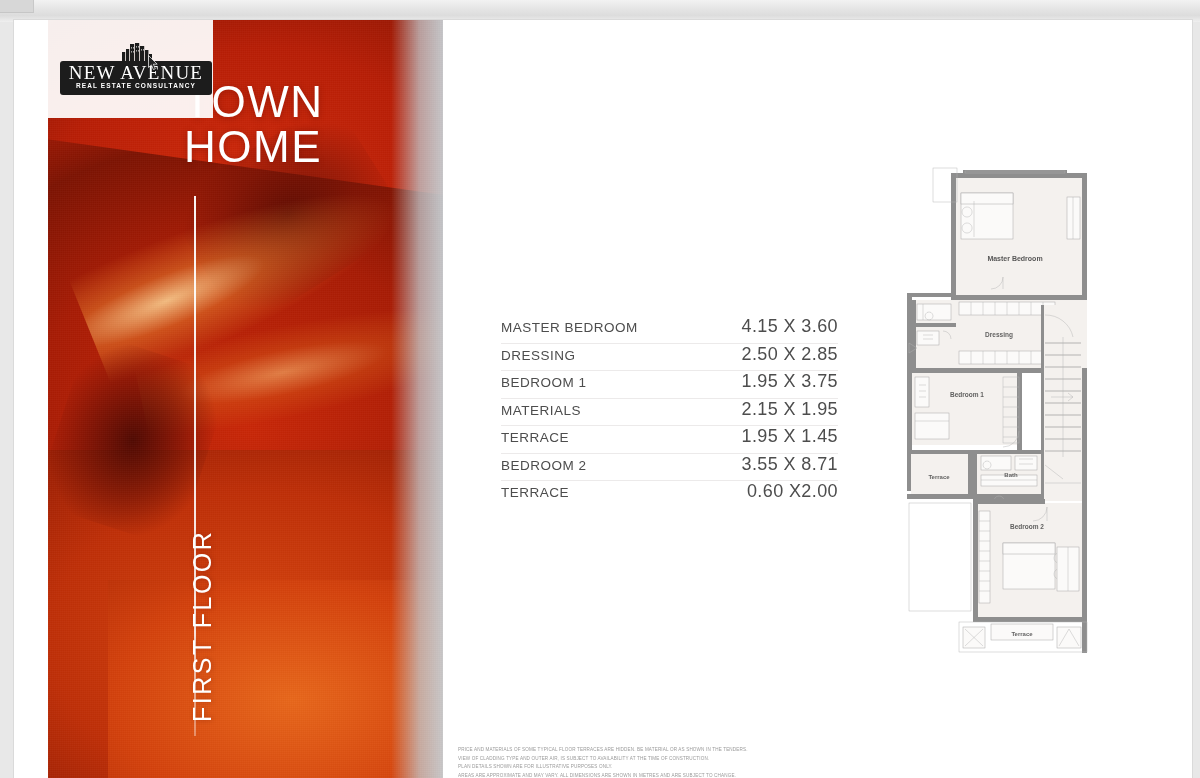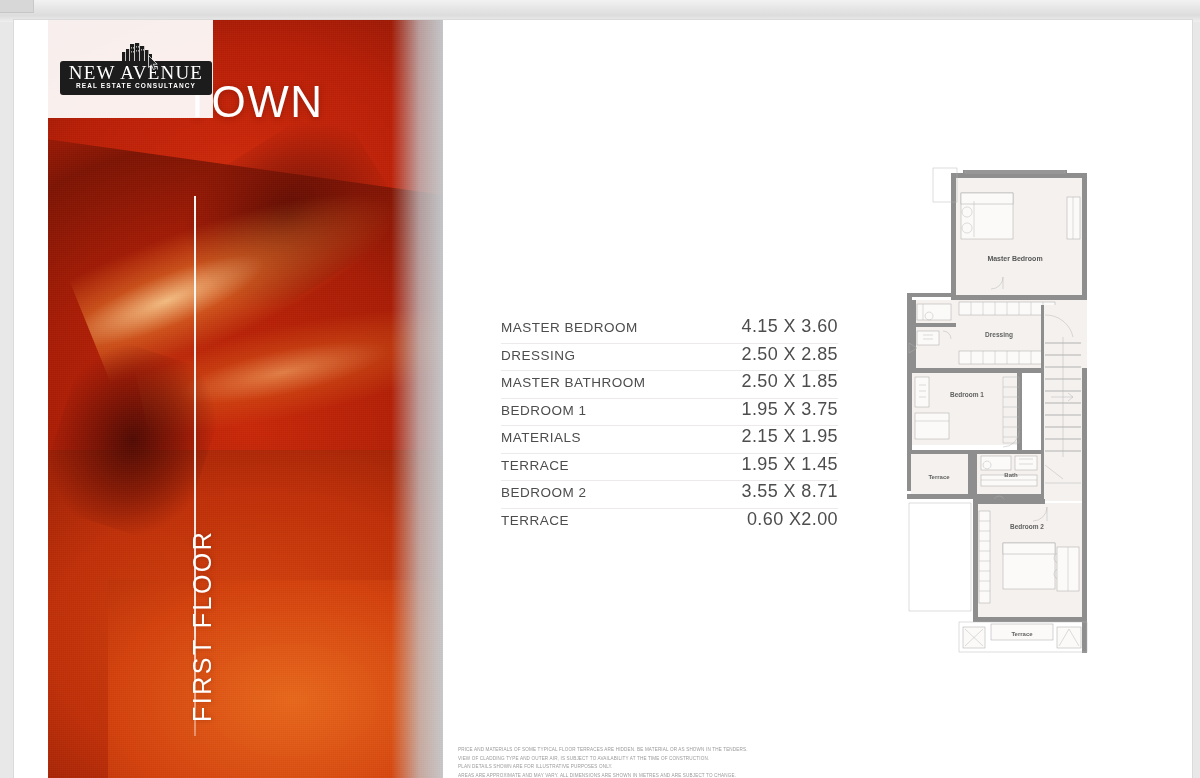--- a/index.html
+++ b/index.html
@@ -275,20 +275,21 @@
       <div class="hero-blob blob-d"></div>
       <div class="hero-dark2"></div>
       <div class="hero-streak"></div>
       <div class="hero-streak2"></div>
       <div class="hero-dark"></div>
       <div class="hero-edge-right"></div>
       <div class="hero-grain"></div>
 
       <div id="hero-title">
         <span class="ln">TOWN</span>
+        <span class="ln">HOME</span>
       </div>
 
       <div class="hero-rule"></div>
 
       <div id="hero-floor">FIRST FLOOR</div>
     </div>
 
     <div id="logo-plate"></div>
     <div id="logo">
       <div class="logo-building">
@@ -322,24 +323,20 @@
     <div id="schedule">
       <div class="sched-row">
         <span class="sched-name">MASTER BEDROOM</span>
         <span class="sched-dim">4.15 X 3.60</span>
       </div>
       <div class="sched-row">
         <span class="sched-name">DRESSING</span>
         <span class="sched-dim">2.50 X 2.85</span>
       </div>
       <div class="sched-row">
-        <span class="sched-name">MASTER BATHROOM</span>
-        <span class="sched-dim">2.50 X 1.85</span>
-      </div>
-      <div class="sched-row">
         <span class="sched-name">BEDROOM 1</span>
         <span class="sched-dim">1.95 X 3.75</span>
       </div>
       <div class="sched-row">
         <span class="sched-name">MATERIALS</span>
         <span class="sched-dim">2.15 X 1.95</span>
       </div>
       <div class="sched-row">
         <span class="sched-name">TERRACE</span>
         <span class="sched-dim">1.95 X 1.45</span>

